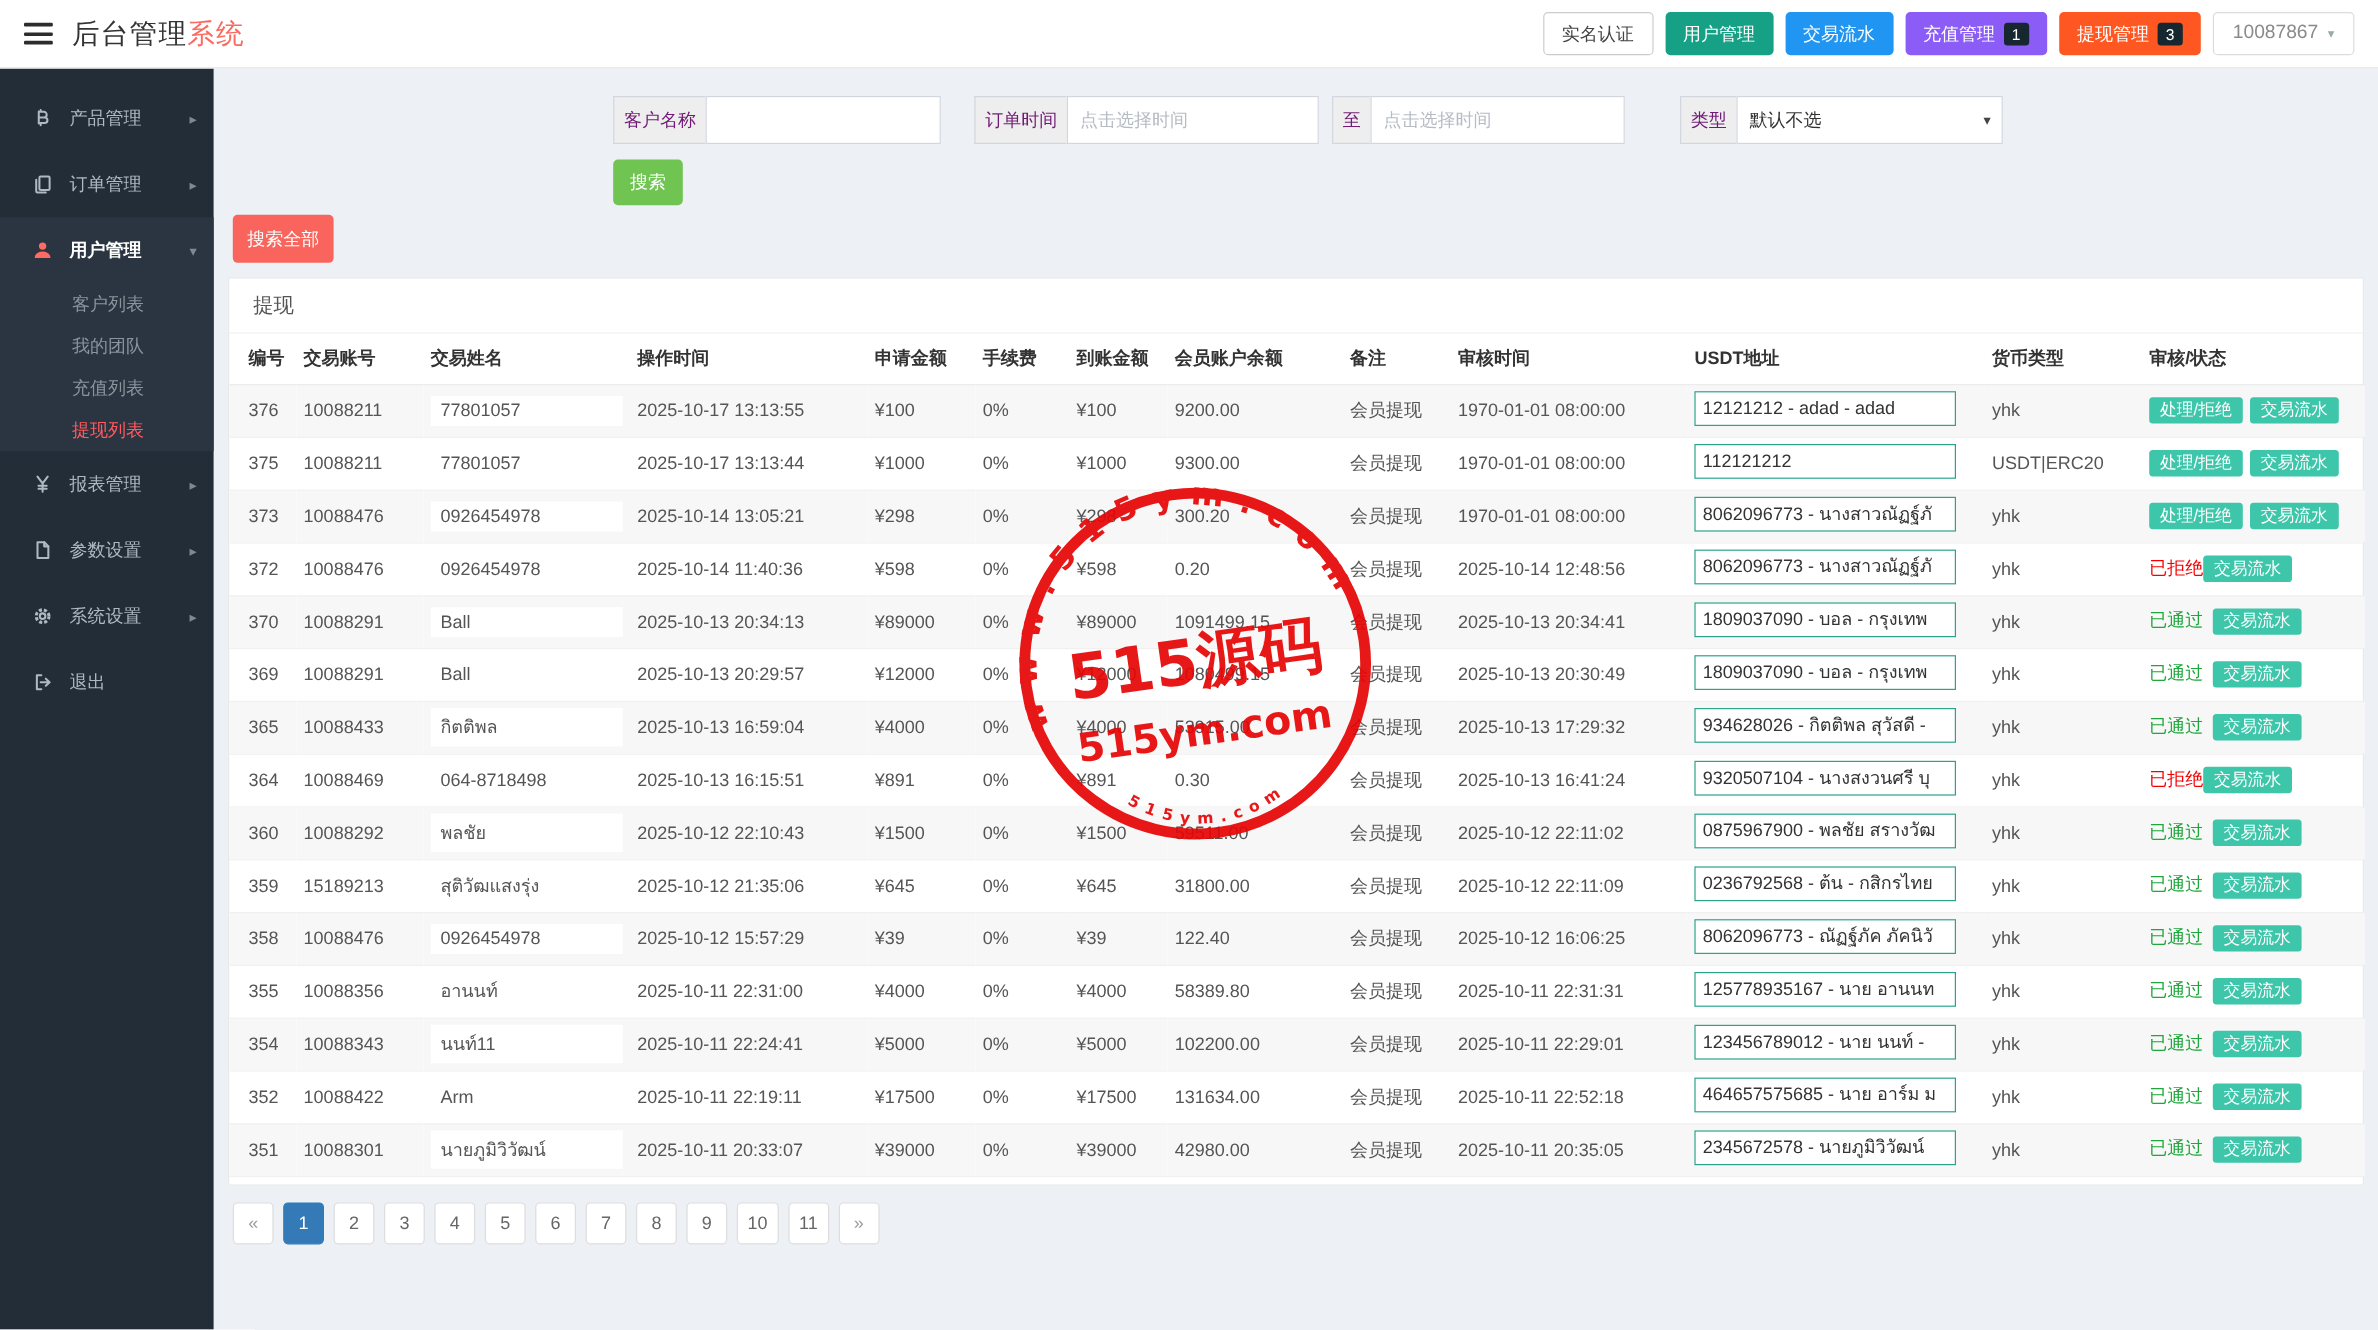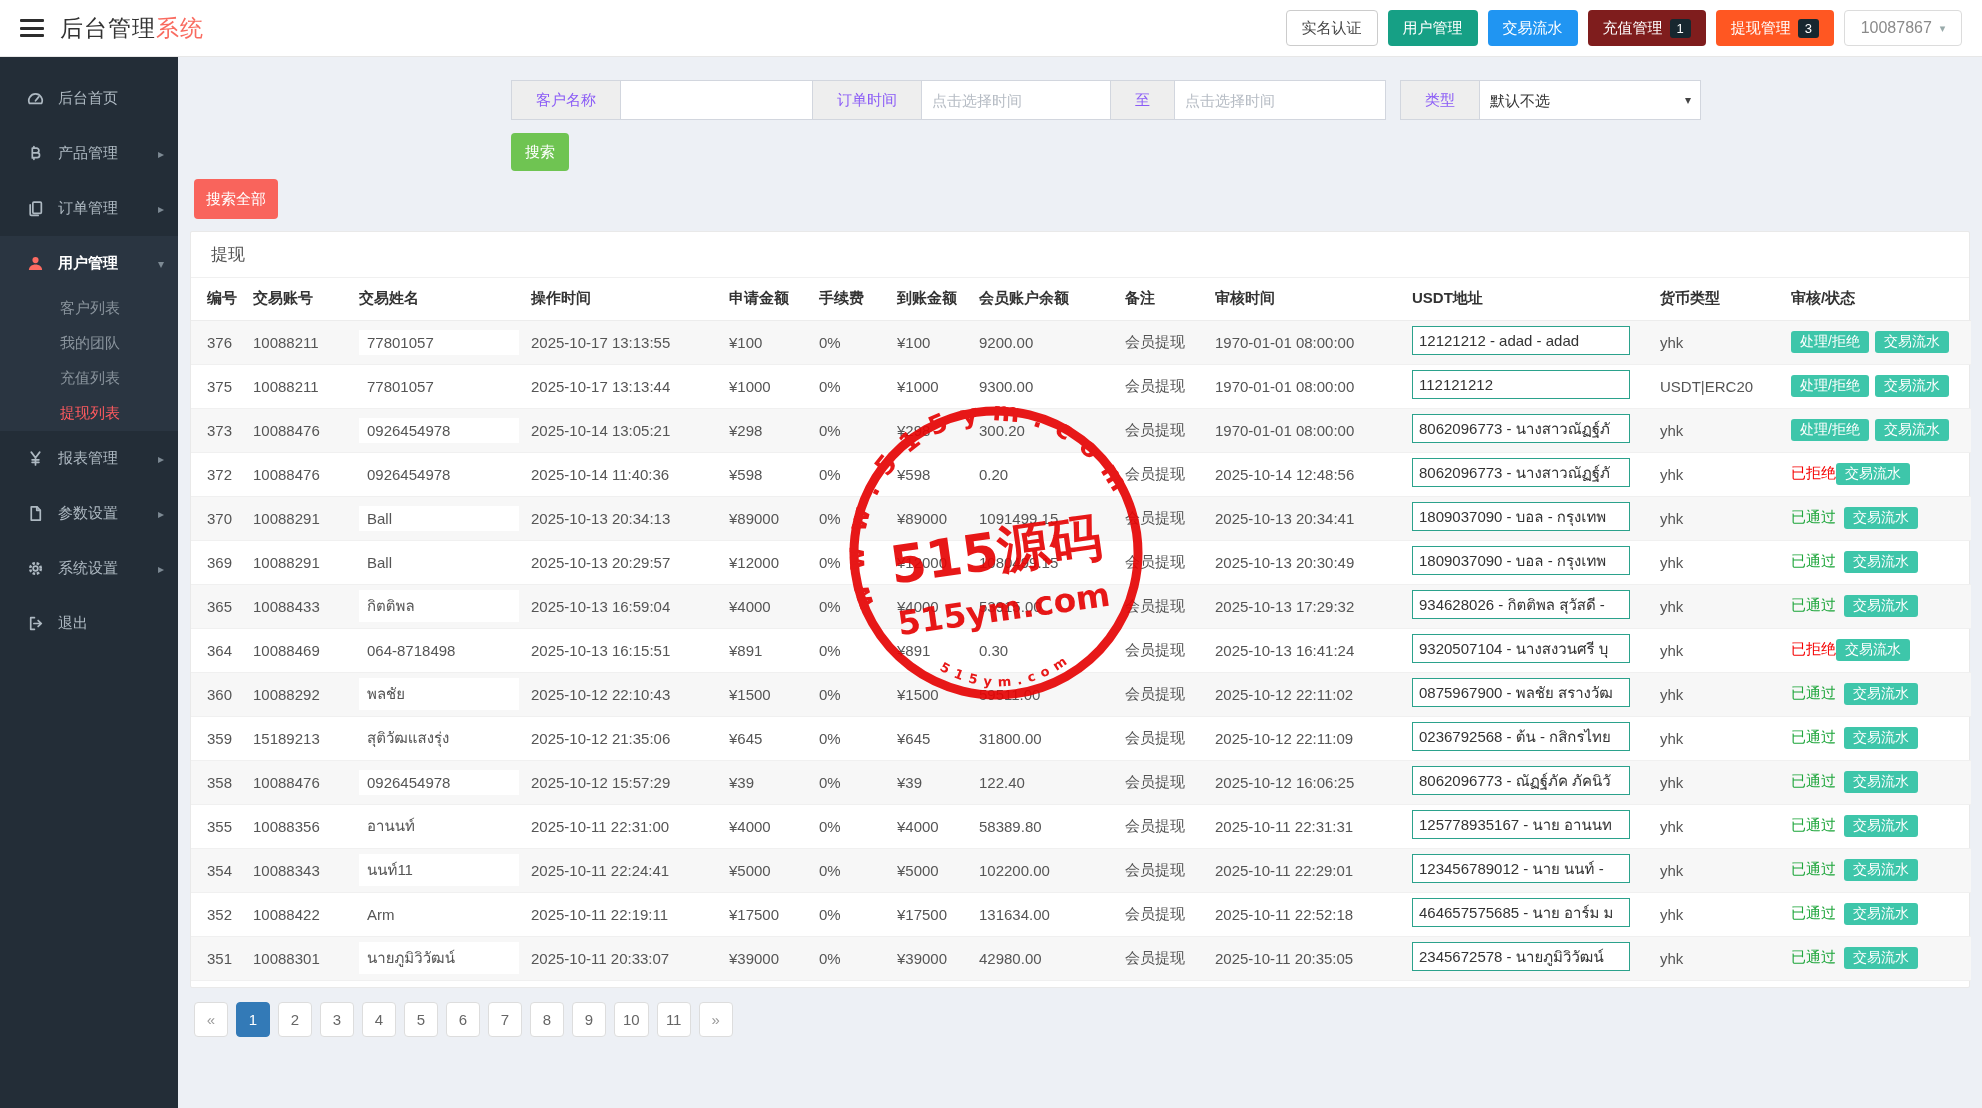--- a/index.html
+++ b/index.html
@@ -13,21 +13,21 @@
   .hamburger { width:24px; height:18px; display:flex; flex-direction:column; justify-content:space-between; cursor:pointer; margin-right:16px; }
   .hamburger i { display:block; height:3px; background:#2d2d2d; border-radius:1px; }
   .brand { font-size:23px; color:#333; letter-spacing:1px; }
   .brand .accent { color:#f96b60; }
   .hdr-right { margin-left:auto; display:flex; align-items:center; gap:10px; }
   .hbtn { height:36px; display:inline-flex; align-items:center; gap:7px; padding:0 15px;
           border-radius:4px; font-size:15px; color:#fff; cursor:pointer; border:none; }
   .hbtn.plain { background:#fff; color:#444; border:1px solid #ccc; }
   .hbtn.teal  { background:#16a085; }
   .hbtn.blue  { background:#2095f2; }
-  .hbtn.amber { background:#7f1d1d; }
+  .hbtn.amber { background:#8b5cf6; }
   .hbtn.red   { background:#ff5722; }
   .hbadge { background:#17272f; color:#fff; font-size:13px; border-radius:3px; padding:2px 7px; }
   .user-box { height:36px; min-width:118px; border:1px solid #dcdcdc; border-radius:4px;
               display:inline-flex; align-items:center; justify-content:center; gap:8px;
               color:#8a8a8a; font-size:16px; padding:0 10px; cursor:pointer; background:#fff; }
   .user-box .dcaret { font-size:11px; color:#9aa; }
 
   
   .sidebar { position:absolute; left:0; top:57px; width:178px; height:1051px; background:#232d37; z-index:4; }
   .side-list { padding-top:14px; }
@@ -37,22 +37,22 @@
   .side-item svg { width:17px; height:17px; }
   .side-caret { margin-left:auto; font-size:12px; color:#7d8a94; }
   .side-group { background:#2a3541; }
   .side-group .side-item.parent { color:#fff; font-weight:bold; }
   .side-child { height:35px; display:flex; align-items:center; padding-left:60px;
                 color:#8a949d; font-size:15px; cursor:pointer; }
   .side-child.active { color:#ff5a5f; }
 
   
   .fgroup { position:absolute; display:flex; height:40px; z-index:2; }
-  .addon { background:#eee; border:1px solid #d2d6de; border-right:none; color:#8b5cf6;
-           font-size:15px; display:flex; align-items:center; padding:0 24px; white-space:nowrap; }
+  .addon { background:#eee; border:1px solid #d2d6de; border-right:none; color:#701a75;
+           font-size:15px; display:flex; align-items:center; padding:0 8px; white-space:nowrap; }
   .finput { border:1px solid #d2d6de; height:40px; padding:0 10px; font-size:15px; color:#333;
             font-family:inherit; outline:none; background:#fff; }
   .finput::placeholder { color:#b6bcc4; }
   .sel-wrap { position:relative; }
   select.finput { appearance:none; -webkit-appearance:none; padding-right:30px; }
   .sel-caret { position:absolute; right:10px; top:50%; transform:translateY(-50%); color:#444;
                font-size:12px; pointer-events:none; }
   .btn-search { position:absolute; left:511px; top:133px; width:58px; height:38px; background:#6fc452;
                 border:none; border-radius:4px; color:#fff; font-size:15px; cursor:pointer; z-index:2; font-family:inherit; }
   .btn-search-all { position:absolute; left:194px; top:179px; width:84px; height:40px; background:#f9645c;
@@ -128,29 +128,20 @@
           <span class="dcaret">▾</span>
         </div>
       </div>
   </div>
 
   <div class="sidebar">
     <div class="side-list">
         <div class="side-item">
           <span class="side-icon">
             <svg viewBox="0 0 16 16">
-              <path fill="none" stroke="currentColor" stroke-width="1.6" stroke-linecap="round" stroke-linejoin="round" d="M2.2 12.5a6.3 6.3 0 1 1 11.6 0z"></path>
-              <path fill="none" stroke="currentColor" stroke-width="1.6" stroke-linecap="round" stroke-linejoin="round" d="M8 10.2 11 6.5"></path>
-            </svg>
-          </span>
-          <span>后台首页</span>
-        </div>
-        <div class="side-item">
-          <span class="side-icon">
-            <svg viewBox="0 0 16 16">
               <path fill="none" stroke="currentColor" stroke-width="1.6" stroke-linecap="round" stroke-linejoin="round" d="M5 3h4a2.2 2.2 0 0 1 0 4.4H5zM5 7.4h4.6a2.2 2.2 0 0 1 0 4.4H5zM5 2.8v9.4M6.5 1.5v1.3M6.5 12.2v1.3"></path>
             </svg>
           </span>
           <span>产品管理</span>
           <span class="side-caret">▸</span>
         </div>
         <div class="side-item">
           <span class="side-icon">
             <svg viewBox="0 0 16 16">
               <rect fill="none" stroke="currentColor" stroke-width="1.6" stroke-linecap="round" stroke-linejoin="round" x="5.5" y="2" width="8" height="10.5" rx="1"></rect>

